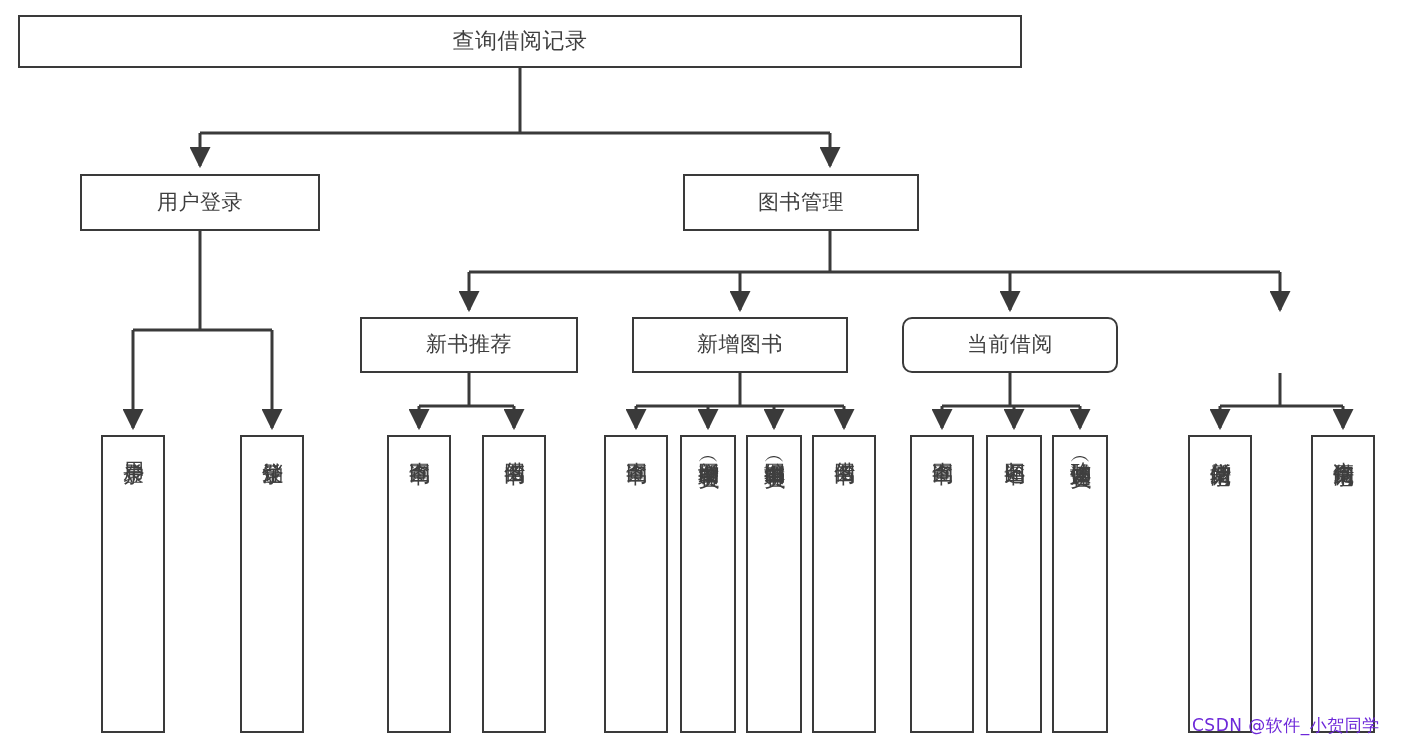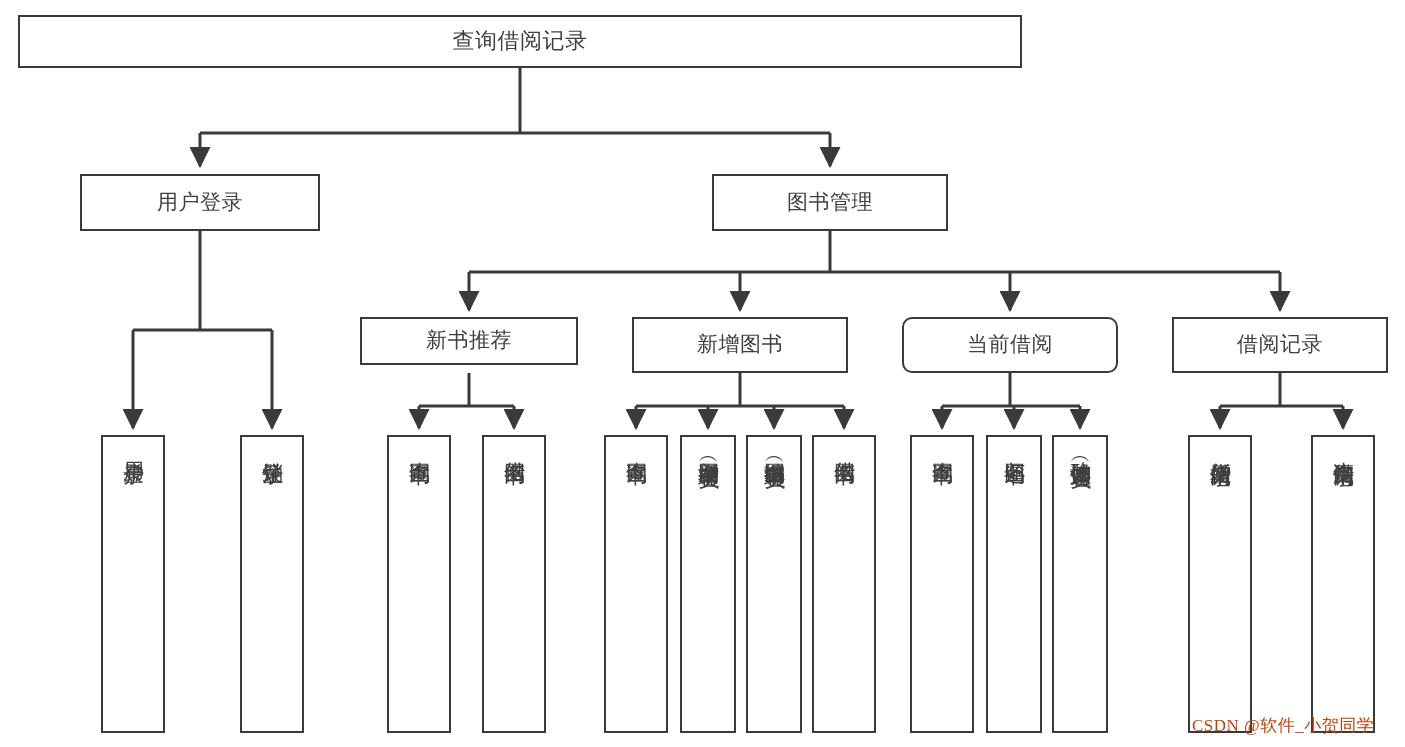--- a/index.html
+++ b/index.html
@@ -57,25 +57,24 @@
   }
   .node.v {
     align-items: flex-start;
     justify-content: center;
     padding-top: 8px;
   }
   .node.root .lbl-h { font-size: 22px; }
   .watermark {
     position: absolute;
     font-size: 17px;
-    color: #c2410c;
+    color: #6d28d9;
     letter-spacing: 0.5px;
     white-space: nowrap;
     user-select: none;
-    font-family: Liberation Serif, serif;
   }
 </style>
 </head>
 <body>
 
 <div id="canvas" style="background: rgb(255, 255, 255);">
 
   <svg class="edges" viewBox="0 0 1405 747" xmlns="http://www.w3.org/2000/svg">
     <defs>
       <marker id="arrow" viewBox="0 0 10 10" refX="9" refY="5" markerWidth="7" markerHeight="7" orient="auto-start-reverse">
@@ -126,35 +125,32 @@
     </g>
   </svg>
 
   <div class="node h root" style="left: 18px; top: 15px; width: 1004px; height: 53px; border-color: rgb(58, 58, 58); color: rgb(63, 63, 63);">
     <span class="lbl-h">查询借阅记录</span>
   </div>
 
   <div class="node h" style="left: 80px; top: 174px; width: 240px; height: 57px; border-color: rgb(58, 58, 58); color: rgb(63, 63, 63);">
     <span class="lbl-h">用户登录</span>
   </div>
-  <div class="node h" style="left: 712px; top: 174px; width: 236px; height: 57px; border-color: rgb(58, 58, 58); color: rgb(63, 63, 63);">
+  <div class="node h" style="left: 683px; top: 174px; width: 236px; height: 57px; border-color: rgb(58, 58, 58); color: rgb(63, 63, 63);">
     <span class="lbl-h">图书管理</span>
   </div>
 
-  <div class="node h" style="left: 360px; top: 317px; width: 218px; height: 48px; border-color: rgb(58, 58, 58); color: rgb(63, 63, 63);">
+  <div class="node h" style="left: 360px; top: 317px; width: 218px; height: 56px; border-color: rgb(58, 58, 58); color: rgb(63, 63, 63);">
     <span class="lbl-h">新书推荐</span>
   </div>
   <div class="node h" style="left: 632px; top: 317px; width: 216px; height: 56px; border-color: rgb(58, 58, 58); color: rgb(63, 63, 63);">
     <span class="lbl-h">新增图书</span>
   </div>
   <div class="node h" style="left: 902px; top: 317px; width: 216px; height: 56px; border-color: rgb(58, 58, 58); color: rgb(63, 63, 63); border-radius: 10px;">
     <span class="lbl-h">当前借阅</span>
-  </div>
-  <div class="node h" style="left: 1172px; top: 317px; width: 216px; height: 56px; border-color: rgb(58, 58, 58); color: rgb(63, 63, 63);">
-    <span class="lbl-h">借阅记录</span>
   </div>
 
   <div class="node v" style="left: 101px; top: 435px; width: 64px; height: 298px; border-color: rgb(58, 58, 58); color: rgb(63, 63, 63);">
     <span class="lbl-v">用户登录</span>
   </div>
   <div class="node v" style="left: 240px; top: 435px; width: 64px; height: 298px; border-color: rgb(58, 58, 58); color: rgb(63, 63, 63);">
     <span class="lbl-v">注销登录</span>
   </div>
   <div class="node v" style="left: 387px; top: 435px; width: 64px; height: 298px; border-color: rgb(58, 58, 58); color: rgb(63, 63, 63);">
     <span class="lbl-v">查询图书</span>

